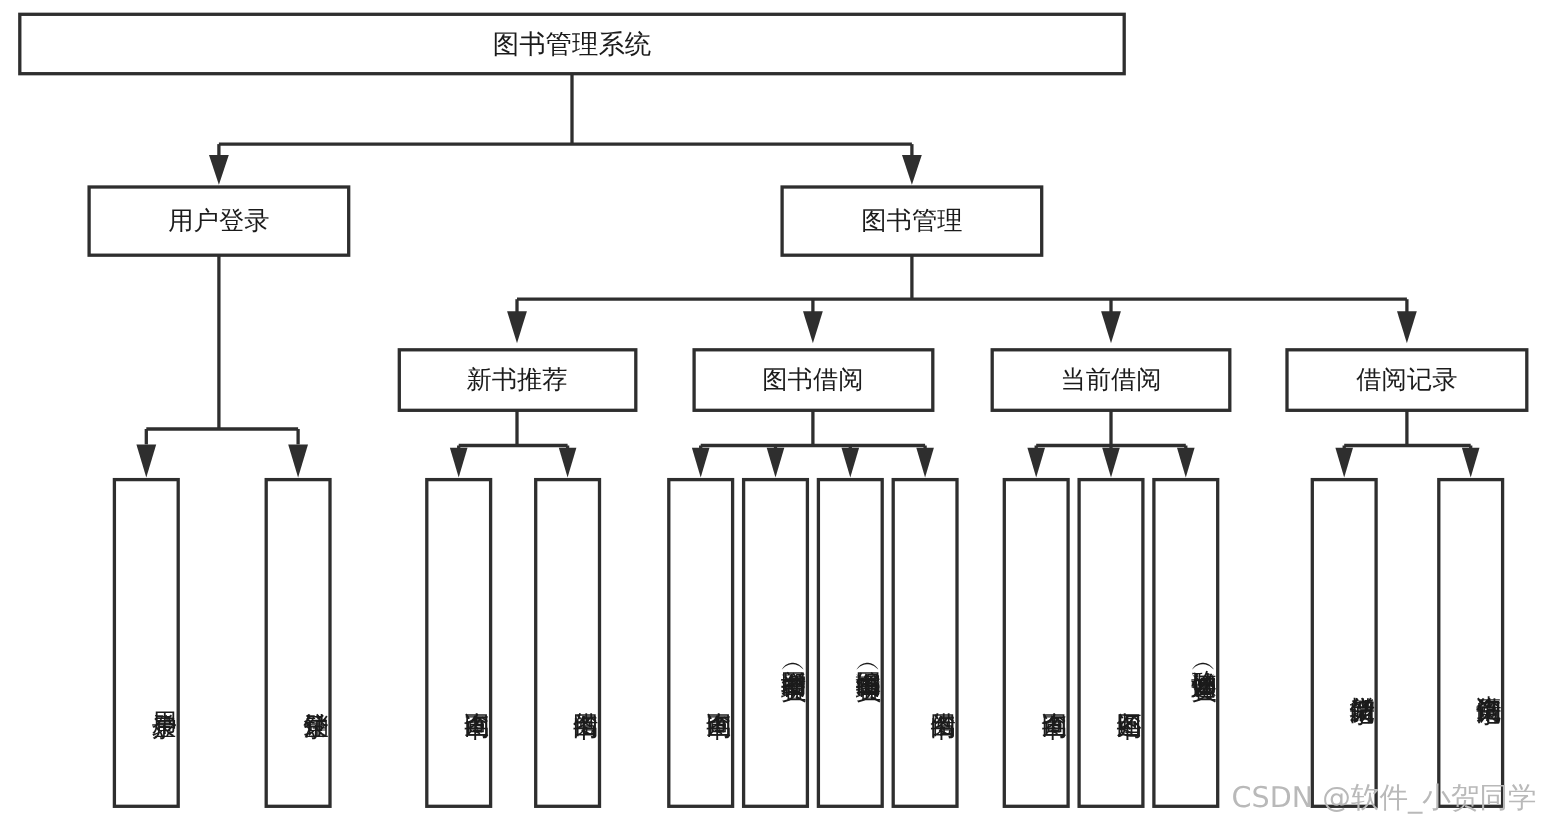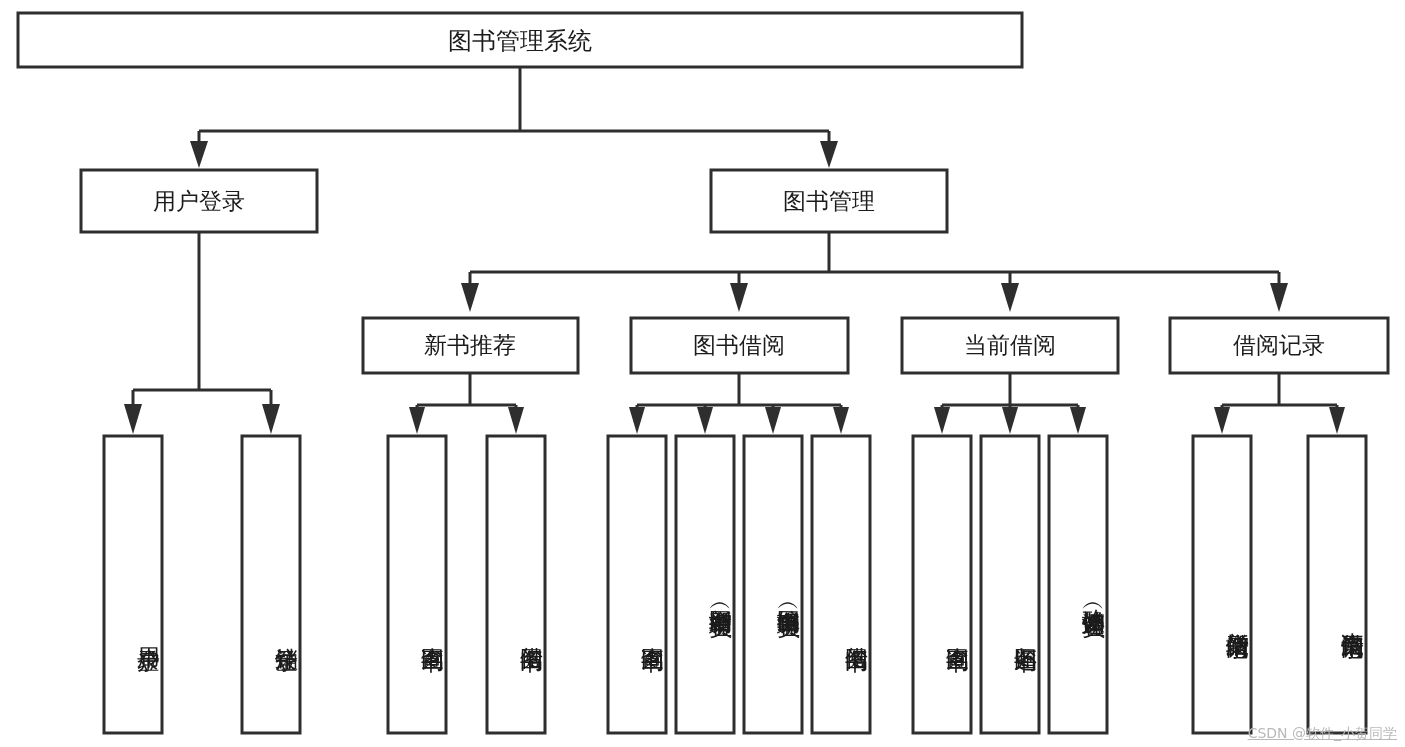--- a/index.html
+++ b/index.html
@@ -70,25 +70,24 @@
     letter-spacing: 1px;
     text-align: center;
     pointer-events: none;
     user-select: none;
   }
   #watermark {
     position: absolute;
     right: 8px;
     bottom: 4px;
     font-family: "DejaVu Sans", "Liberation Sans", sans-serif;
-    font-size: 14px;
+    font-size: 26px;
     color: #b9b9b9;
     white-space: nowrap;
     user-select: none;
-    text-decoration: underline;
   }
 </style>
 </head>
 <body>
 
 <div id="diagram-root">
 
   <svg id="tree-svg" viewBox="0 0 1405 747" xmlns="http://www.w3.org/2000/svg">
 
     <g>

